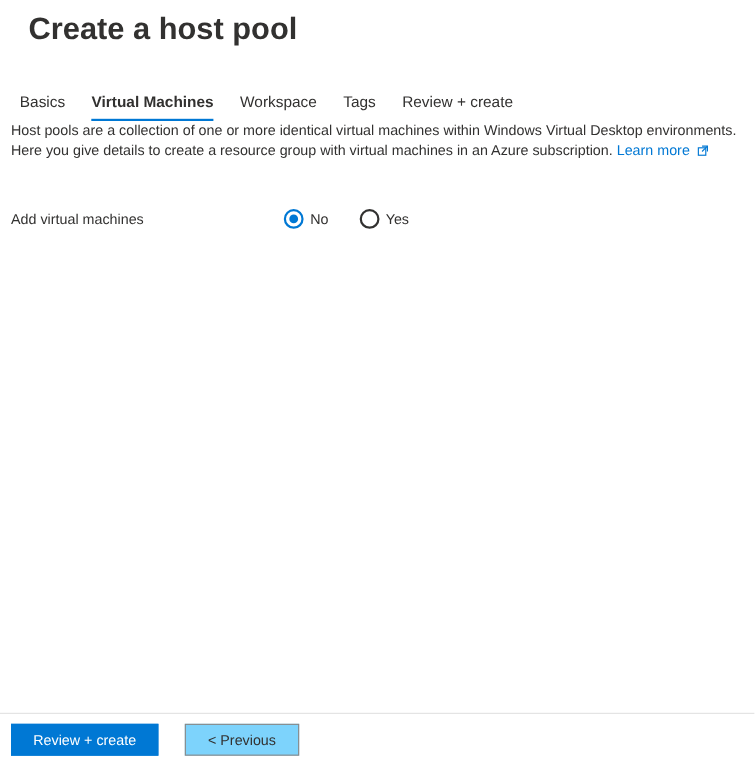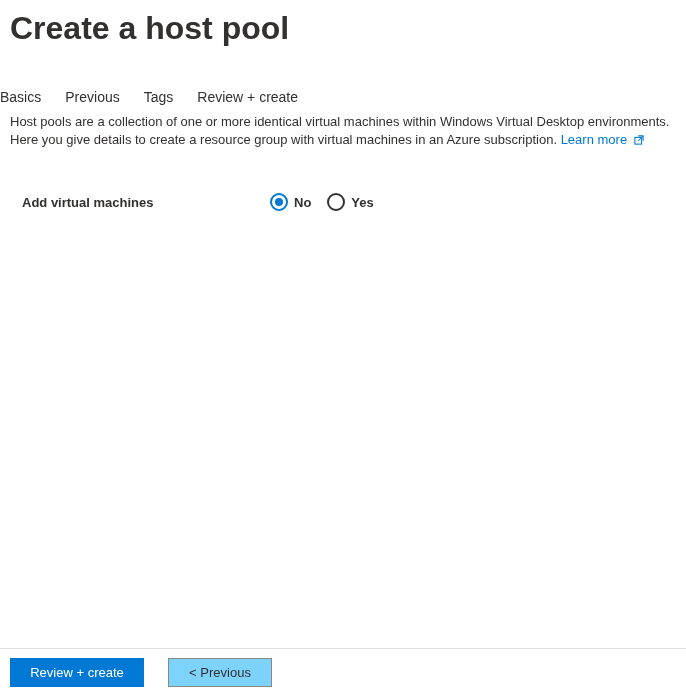--- a/index.html
+++ b/index.html
@@ -10,30 +10,31 @@
     body {
       font-family: "Segoe UI", Arial, sans-serif;
       font-size: 13px;
       color: #323130;
       background: #fff;
       width: 686px;
       height: 697px;
       position: relative;
     }
     .page-title {
-      font-size: 32px;
+      font-size: 28px;
       font-weight: 600;
       color: #323130;
       padding: 10px 0 0 10px;
+      margin-left: 16px;
     }
     .tabs {
       display: flex;
       gap: 24px;
       margin-top: 42px;
-      padding-left: 0;
+      padding-left: 18px;
     }
     .tab {
       font-size: 14px;
       color: #323130;
       padding-bottom: 8px;
       cursor: pointer;
     }
     .tab.active {
       font-weight: 600;
       border-bottom: 2px solid #0078d4;
@@ -51,31 +52,30 @@
     }
     .link-icon {
       display: inline-block;
       vertical-align: -2px;
       margin-left: 2px;
     }
     .form-row {
       display: flex;
       align-items: center;
       margin-top: 42px;
-      padding-left: 22px;
-      font-weight: bold;
+      padding-left: 10px;
     }
     .field-label {
       width: 248px;
       font-size: 13px;
       color: #323130;
     }
     .radio-group {
       display: flex;
-      gap: 16px;
+      gap: 28px;
       align-items: flex-end;
     }
     .radio-option {
       display: flex;
       align-items: center;
       gap: 6px;
       cursor: pointer;
     }
     .radio-circle {
       width: 18px;
@@ -138,21 +138,22 @@
       min-width: 156px;
     }
   </style>
 </head>
 <body>
 
 <h1 class="page-title">Create a host pool</h1>
 
 <div class="tabs">
   <div class="tab">Basics</div>
-  <div class="tab">Previous</div>
+  <div class="tab active">Virtual Machines</div>
+  <div class="tab">Workspace</div>
   <div class="tab">Tags</div>
   <div class="tab">Review + create</div>
 </div>
 
 <div class="description">
   <span>Host pools are a collection of one or more identical virtual machines within Windows Virtual Desktop environments. Here you give details to create a resource group with virtual machines in an Azure subscription.</span>
   <a class="learn-more-link">
     <span>Learn more</span>
     <span class="link-icon">
       <svg width="12" height="12" viewBox="0 0 16 16" fill="none" stroke="#0078d4" stroke-width="1.4">

